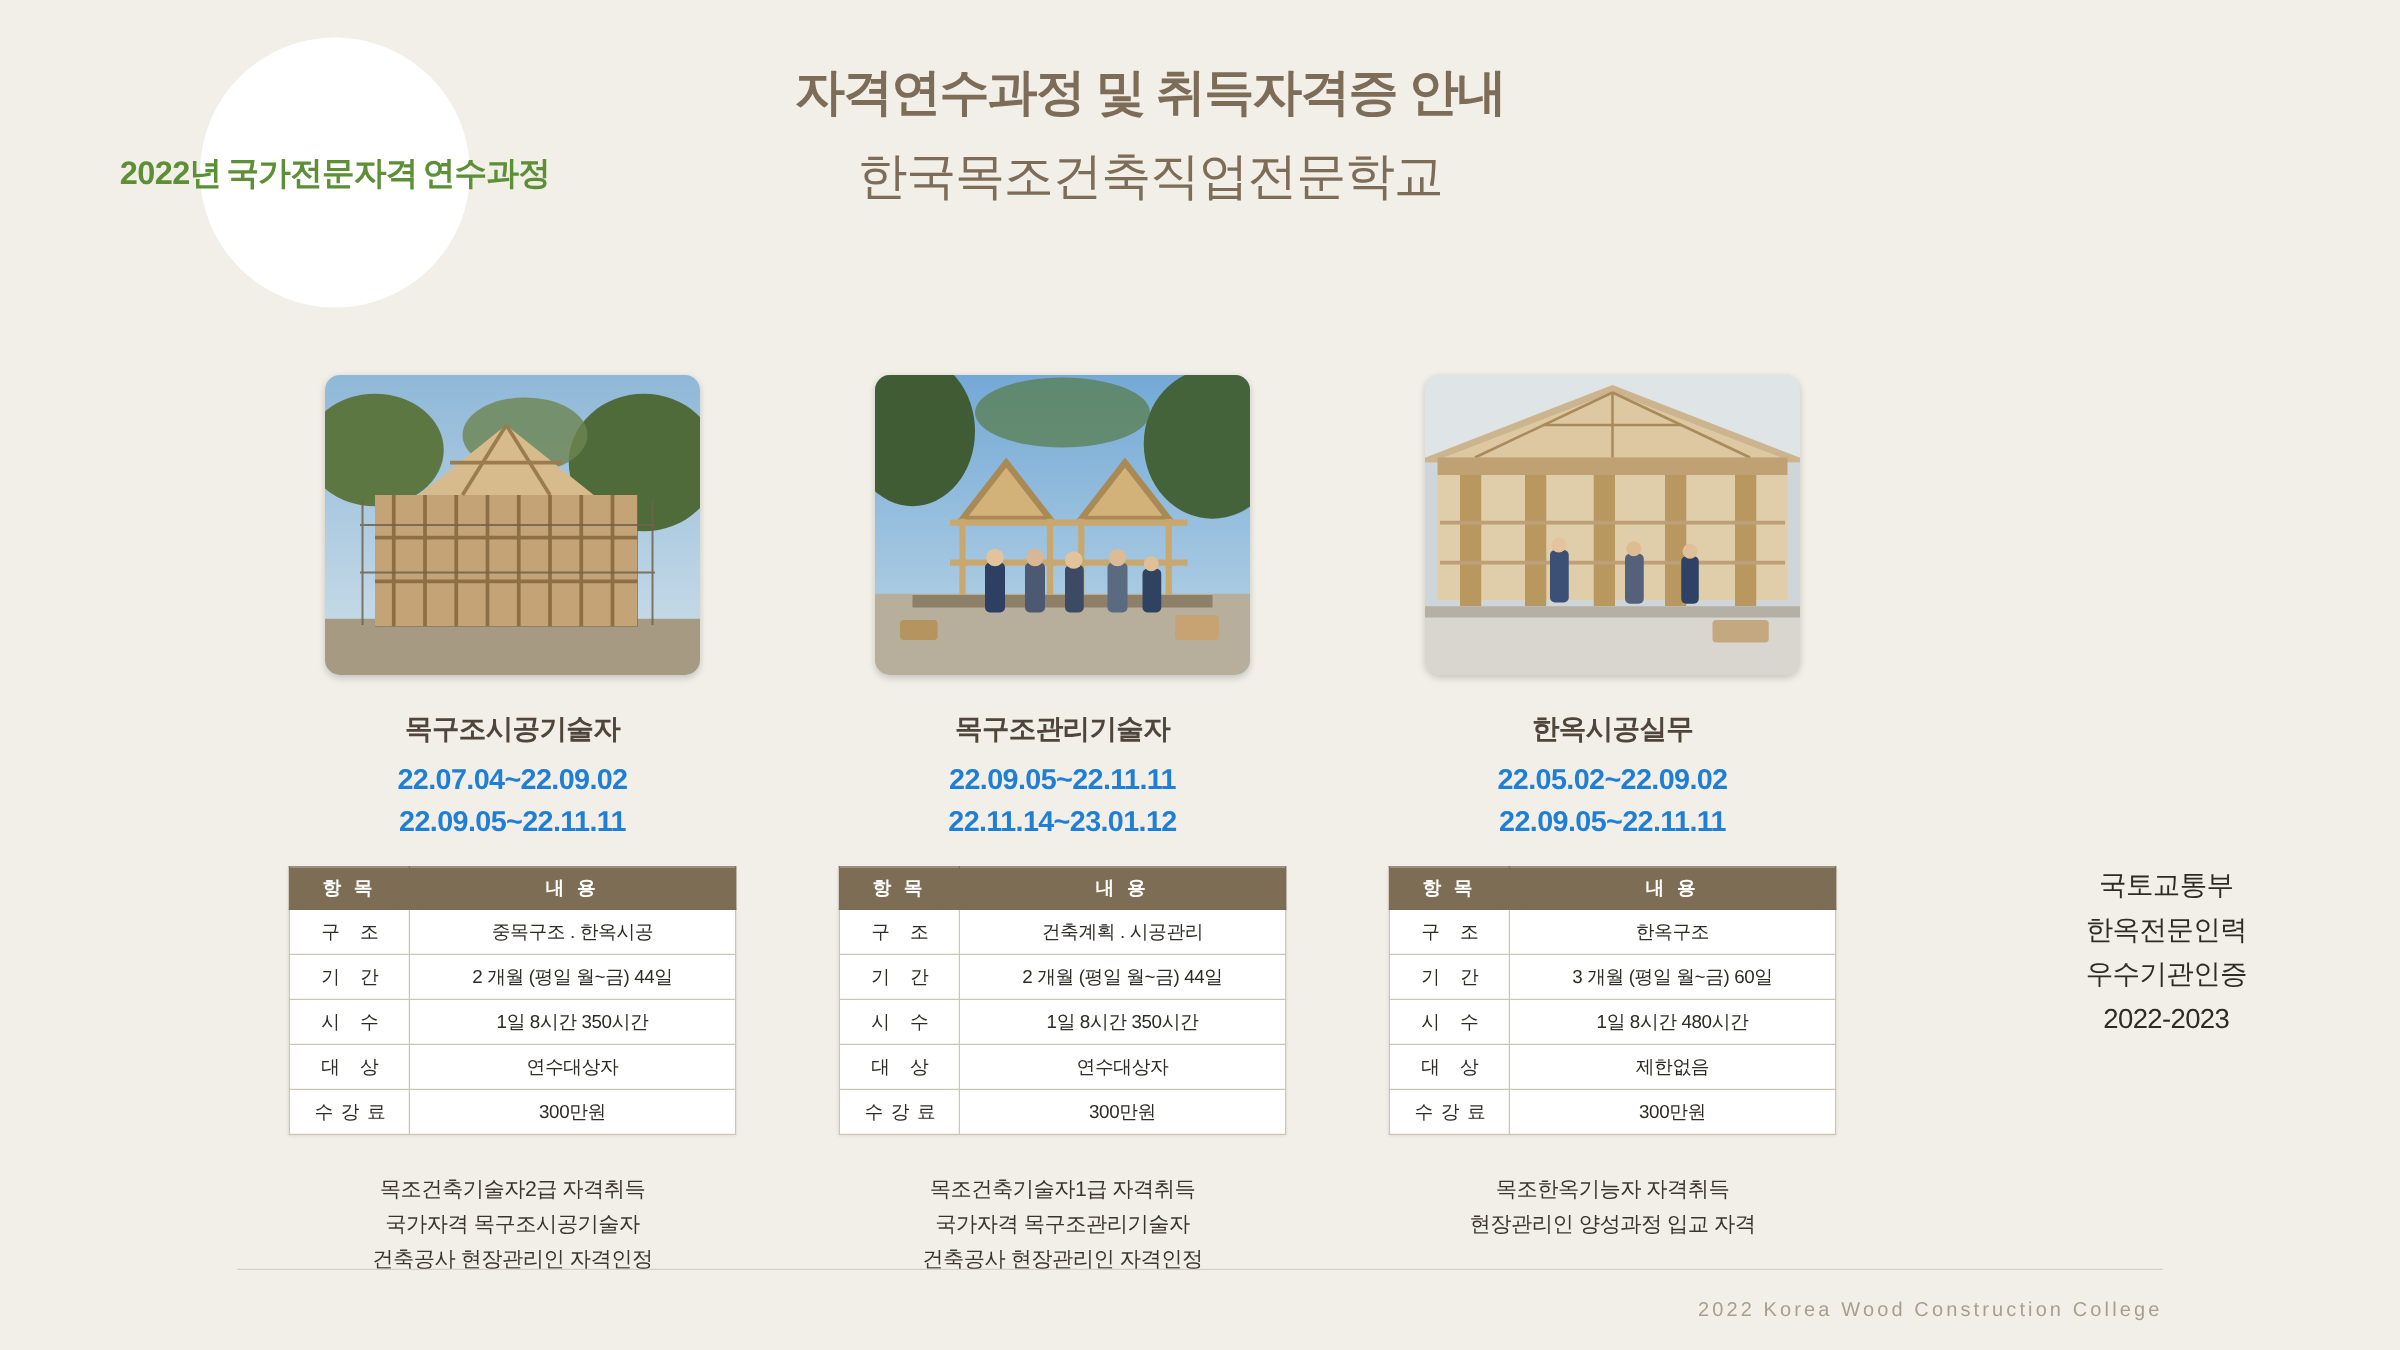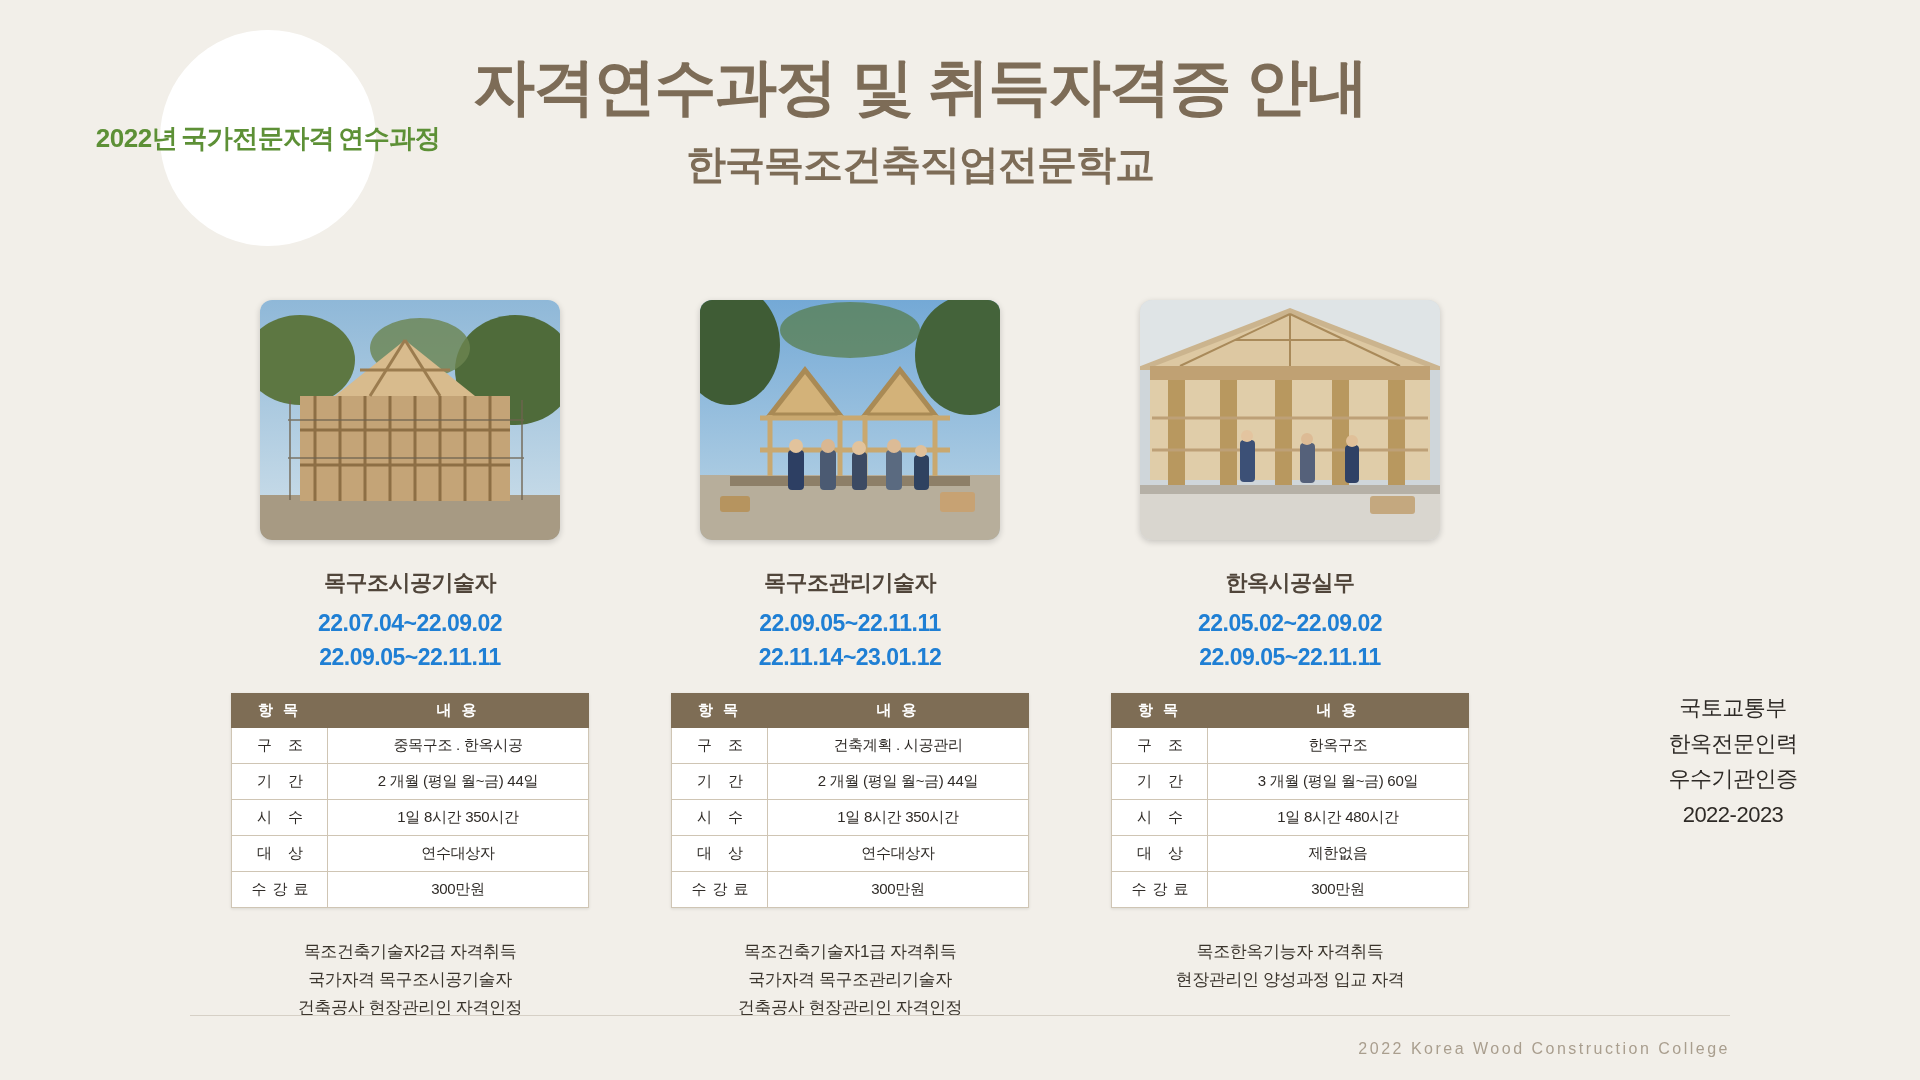--- a/index.html
+++ b/index.html
@@ -49,32 +49,32 @@
   .title-block {
     position: absolute;
     left: 380px;
     top: 52px;
     width: 1080px;
     text-align: center;
   }
 
   .main-title {
     color: #7d6c57;
-    font-size: 62px;
+    font-size: 40px;
     font-weight: bold;
     letter-spacing: -1.5px;
     line-height: 1.12;
     white-space: nowrap;
   }
 
   .sub-title {
     margin-top: 16px;
     color: #7d6c57;
     font-size: 40px;
-    font-weight: bold;
+    font-weight: normal;
     letter-spacing: -1px;
     white-space: nowrap;
   }
 
   
   .columns {
     position: absolute;
     top: 300px;
     left: 0;
     width: 1920px;

